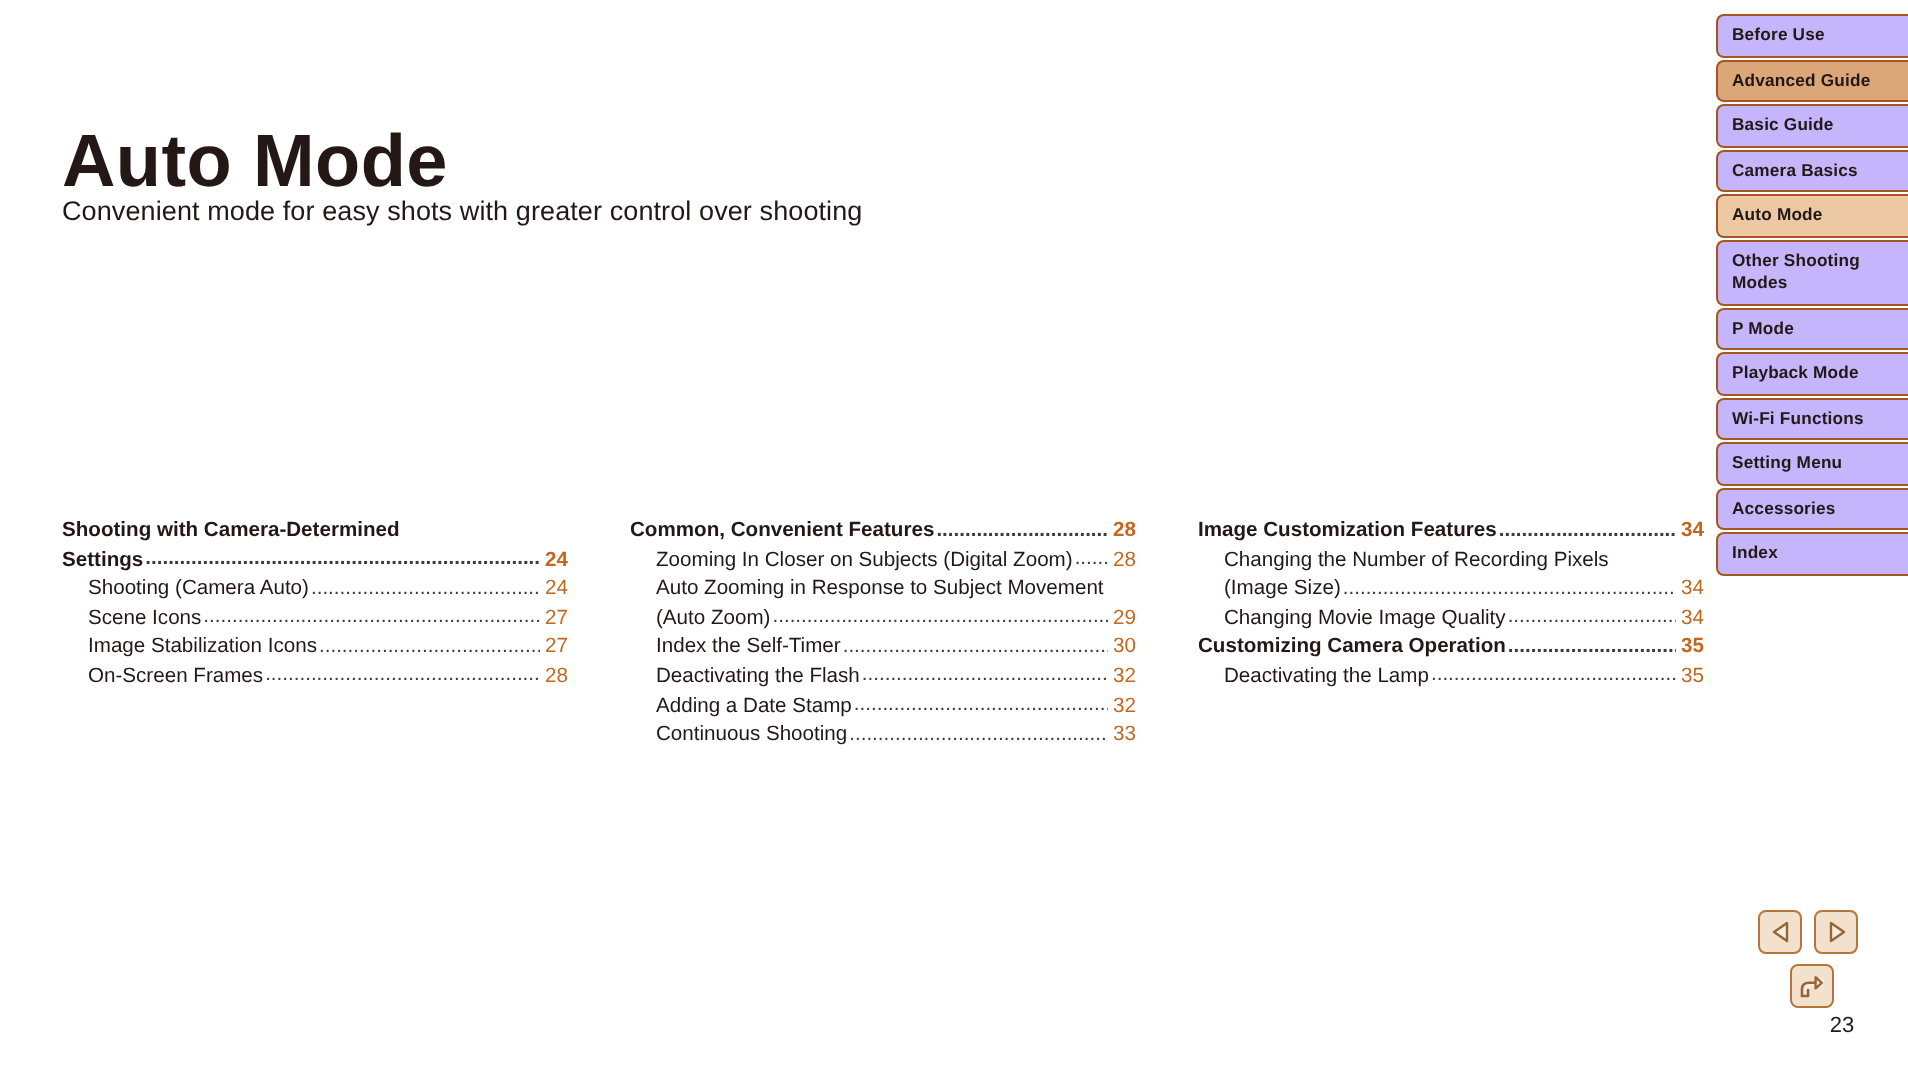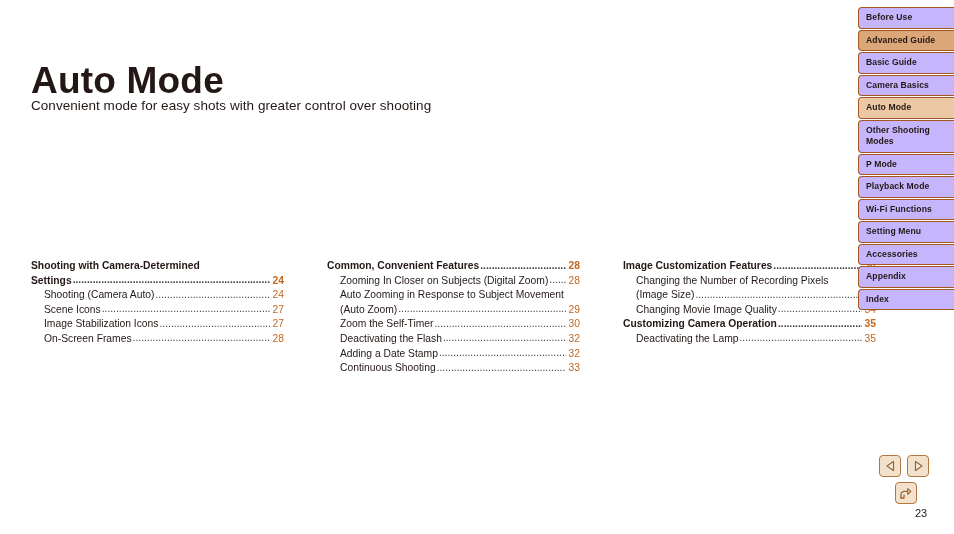--- a/index.html
+++ b/index.html
@@ -36,21 +36,21 @@
   }
 
   
   #toc {
     position: absolute;
     left: 0;
     top: 259px;
     width: 846px;
     height: 120px;
     display: flex;
-    gap: 12px;
+    gap: 0px;
   }
   .toc-col {
     width: 268px;
     flex: 0 0 268px;
   }
   .toc-col.col1 { margin-left: 31px; width: 253px; flex: 0 0 253px; }
   .toc-col.col2 { margin-left: 31px; width: 253px; flex: 0 0 253px; }
   .toc-col.col3 { margin-left: 31px; width: 253px; flex: 0 0 253px; }
 
   .toc-entry {
@@ -238,21 +238,21 @@
           <span class="toc-text">Auto Zooming in Response to Subject Movement</span>
         </div>
         <div class="toc-line">
           <span class="toc-text">(Auto Zoom) </span>
           <span class="toc-dots"></span>
           <span class="toc-page">29</span>
         </div>
       </div>
       <div class="toc-entry lvl2">
         <div class="toc-line">
-          <span class="toc-text">Zoom the Self-Timer</span>
+          <span class="toc-text">Index the Self-Timer</span>
           <span class="toc-dots"></span>
           <span class="toc-page">30</span>
         </div>
       </div>
       <div class="toc-entry lvl2">
         <div class="toc-line">
           <span class="toc-text">Deactivating the Flash</span>
           <span class="toc-dots"></span>
           <span class="toc-page">32</span>
         </div>
@@ -340,23 +340,20 @@
       <span>Playback Mode</span>
     </div>
     <div class="side-item">
       <span>Wi-Fi Functions</span>
     </div>
     <div class="side-item">
       <span>Setting Menu</span>
     </div>
     <div class="side-item">
       <span>Accessories</span>
-    </div>
-    <div class="side-item">
-      <span>Appendix</span>
     </div>
     <div class="side-item">
       <span>Index</span>
     </div>
   </div>
 
 <div id="navbtns">
   <div class="nav-row">
     <div class="navbtn">
       <span>

